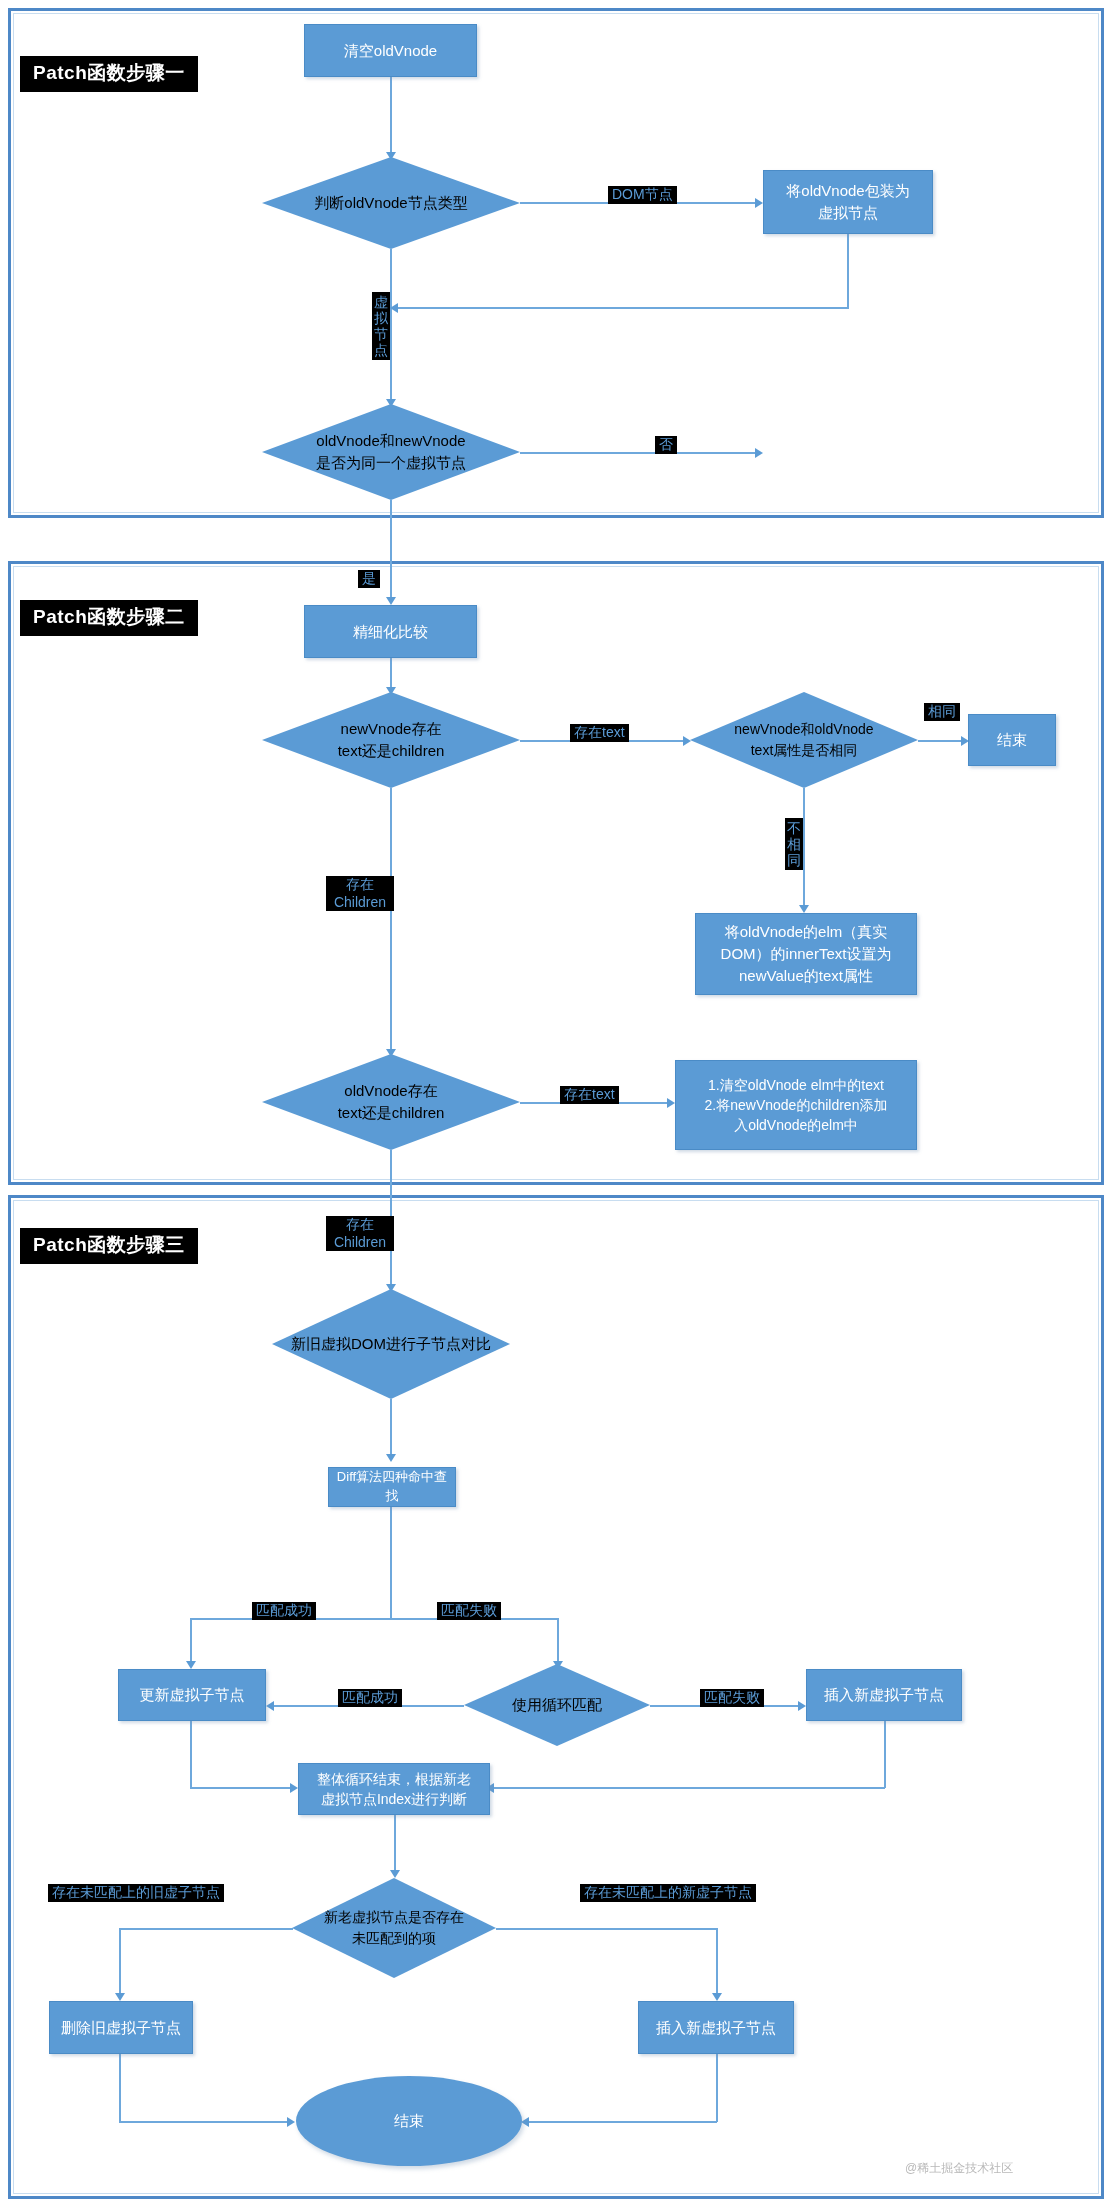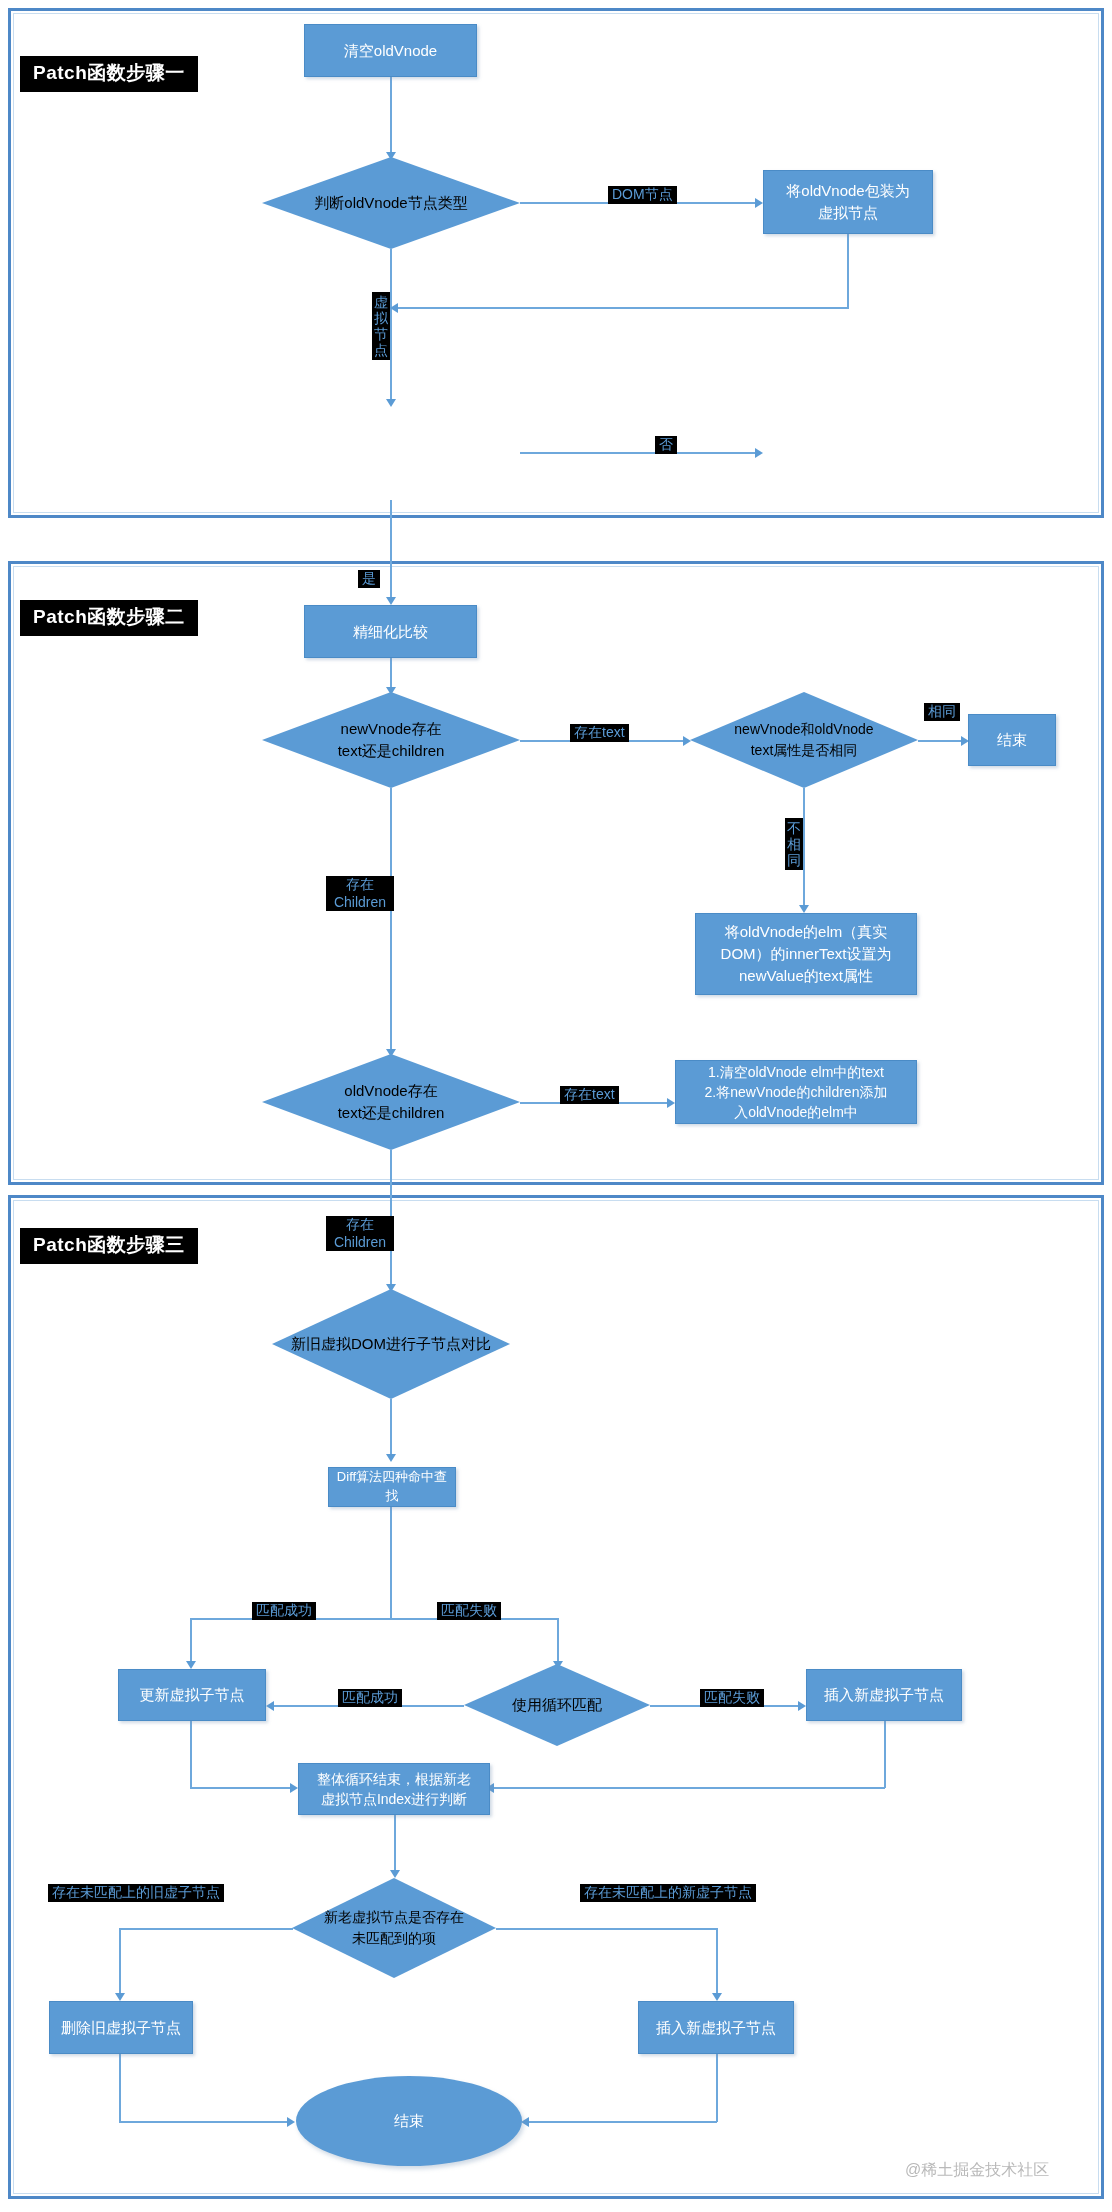--- a/index.html
+++ b/index.html
@@ -125,21 +125,21 @@
     width:16px;
     padding:2px 1px;
     line-height:1.15;
   }
   .elabel.multi{white-space:normal;}
 
   
   .watermark{
     position:absolute;
     color:#b9b9b9;
-    font-size:16px;
+    font-size:12px;
     white-space:nowrap;
     z-index:7;
   }
 </style>
 </head>
 <body>
 
 <div id="canvas">
 
   <div class="section" style="left:8px;top:8px;width:1096px;height:510px;"></div>
@@ -167,20 +167,25 @@
   </div>
 
   <div class="ln lnv" style="left:847px;top:234px;height:74px;"></div>
   <div class="ln lnh" style="left:396px;top:307px;width:453px;"></div>
   <div class="arr arr-l" style="left:390px;top:303px;"></div>
 
   <div class="ln lnv" style="left:390px;top:249px;height:155px;"></div>
   <div class="elabel vert" style="left:372px;top:292px;">虚拟节点</div>
   <div class="arr arr-d" style="left:386px;top:399px;"></div>
 
+  <div class="node diamond" style="left:262px;top:404px;width:258px;height:96px;">
+    <span class="dia-shape"></span>
+    <span class="dia-text" style="white-space:pre-line;">oldVnode和newVnode
+是否为同一个虚拟节点</span>
+  </div>
 
   <div class="ln lnh" style="left:520px;top:452px;width:238px;"></div>
   <div class="arr arr-r" style="left:755px;top:448px;"></div>
   <div class="elabel" style="left:655px;top:436px;">否</div>
 
 
   <div class="ln lnv" style="left:390px;top:500px;height:102px;"></div>
   <div class="arr arr-d" style="left:386px;top:597px;"></div>
   <div class="elabel" style="left:358px;top:570px;">是</div>
 
@@ -236,21 +241,21 @@
   <div class="node diamond" style="left:262px;top:1054px;width:258px;height:96px;">
     <span class="dia-shape"></span>
     <span class="dia-text" style="white-space:pre-line;">oldVnode存在
 text还是children</span>
   </div>
 
   <div class="ln lnh" style="left:520px;top:1102px;width:150px;"></div>
   <div class="arr arr-r" style="left:667px;top:1098px;"></div>
   <div class="elabel" style="left:560px;top:1086px;">存在text</div>
 
-  <div class="node rect" style="left:675px;top:1060px;width:242px;height:64px;white-space:pre-line;">
+  <div class="node rect" style="left:675px;top:1060px;width:242px;height:90px;white-space:pre-line;">
     <span style="font-size:14px;">1.清空oldVnode elm中的text
 2.将newVnode的children添加
 入oldVnode的elm中</span>
   </div>
 
   <div class="ln lnv" style="left:390px;top:1150px;height:139px;"></div>
   <div class="arr arr-d" style="left:386px;top:1284px;"></div>
   <div class="elabel multi" style="left:326px;top:1216px;width:60px;white-space:pre-line;text-align:center;"><span>存在
 Children</span></div>
 

